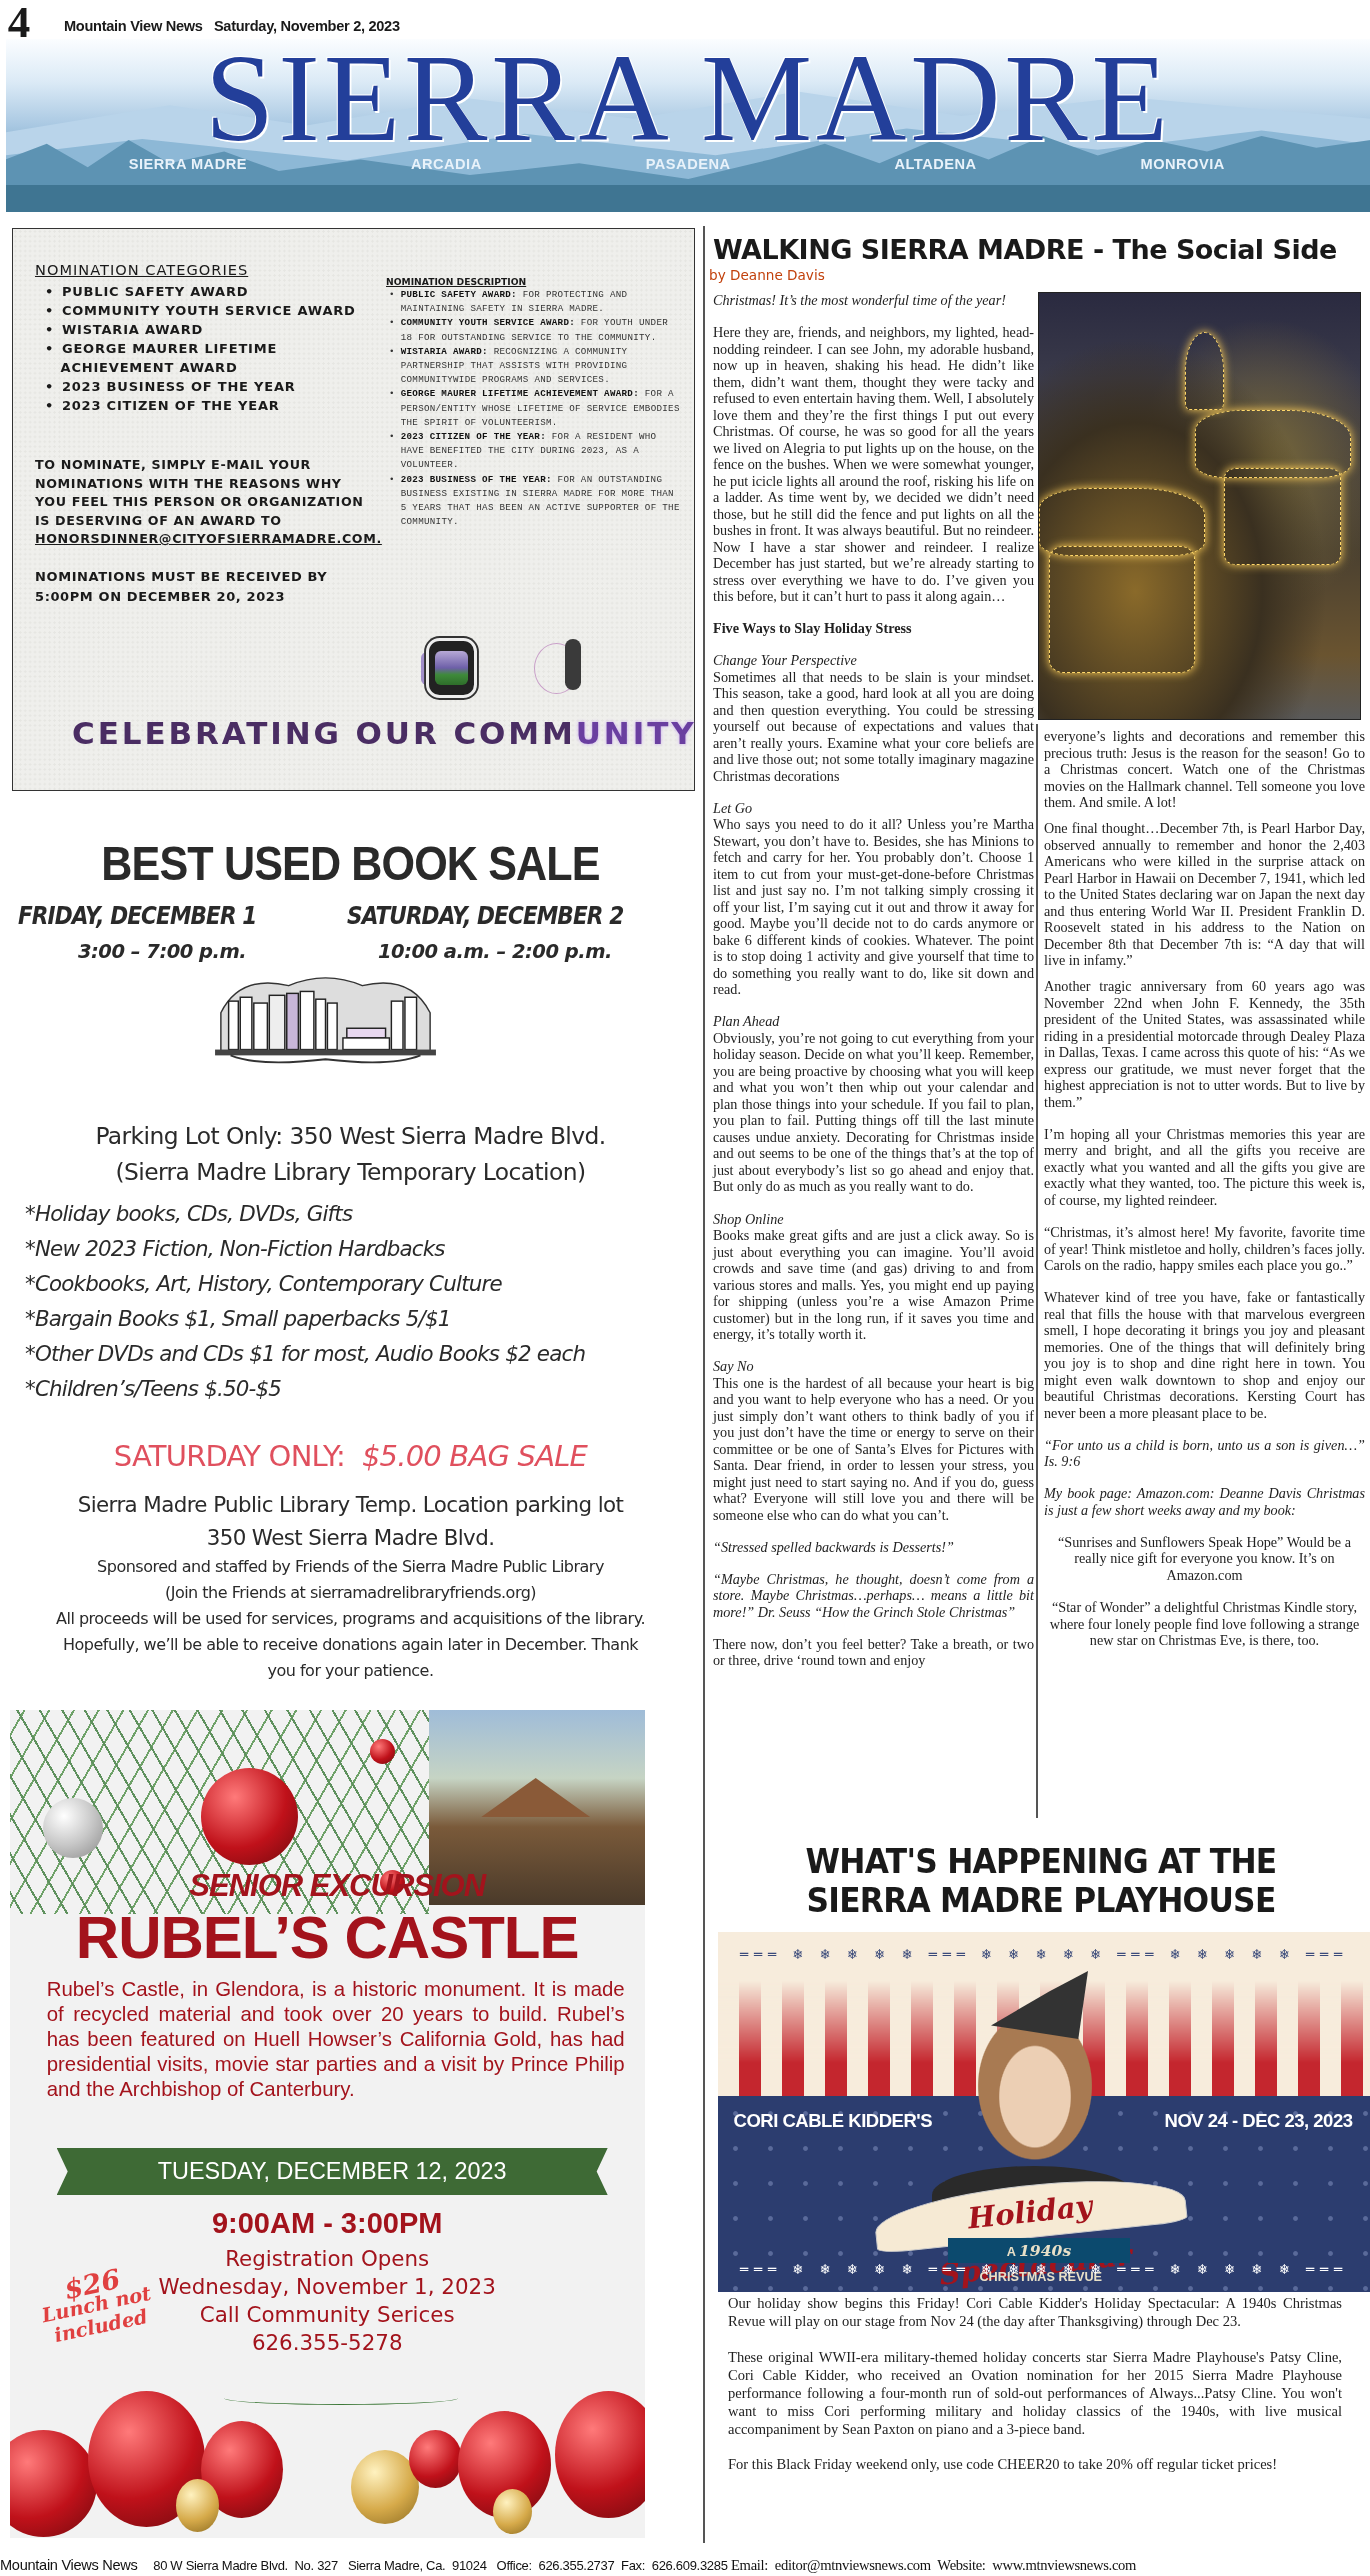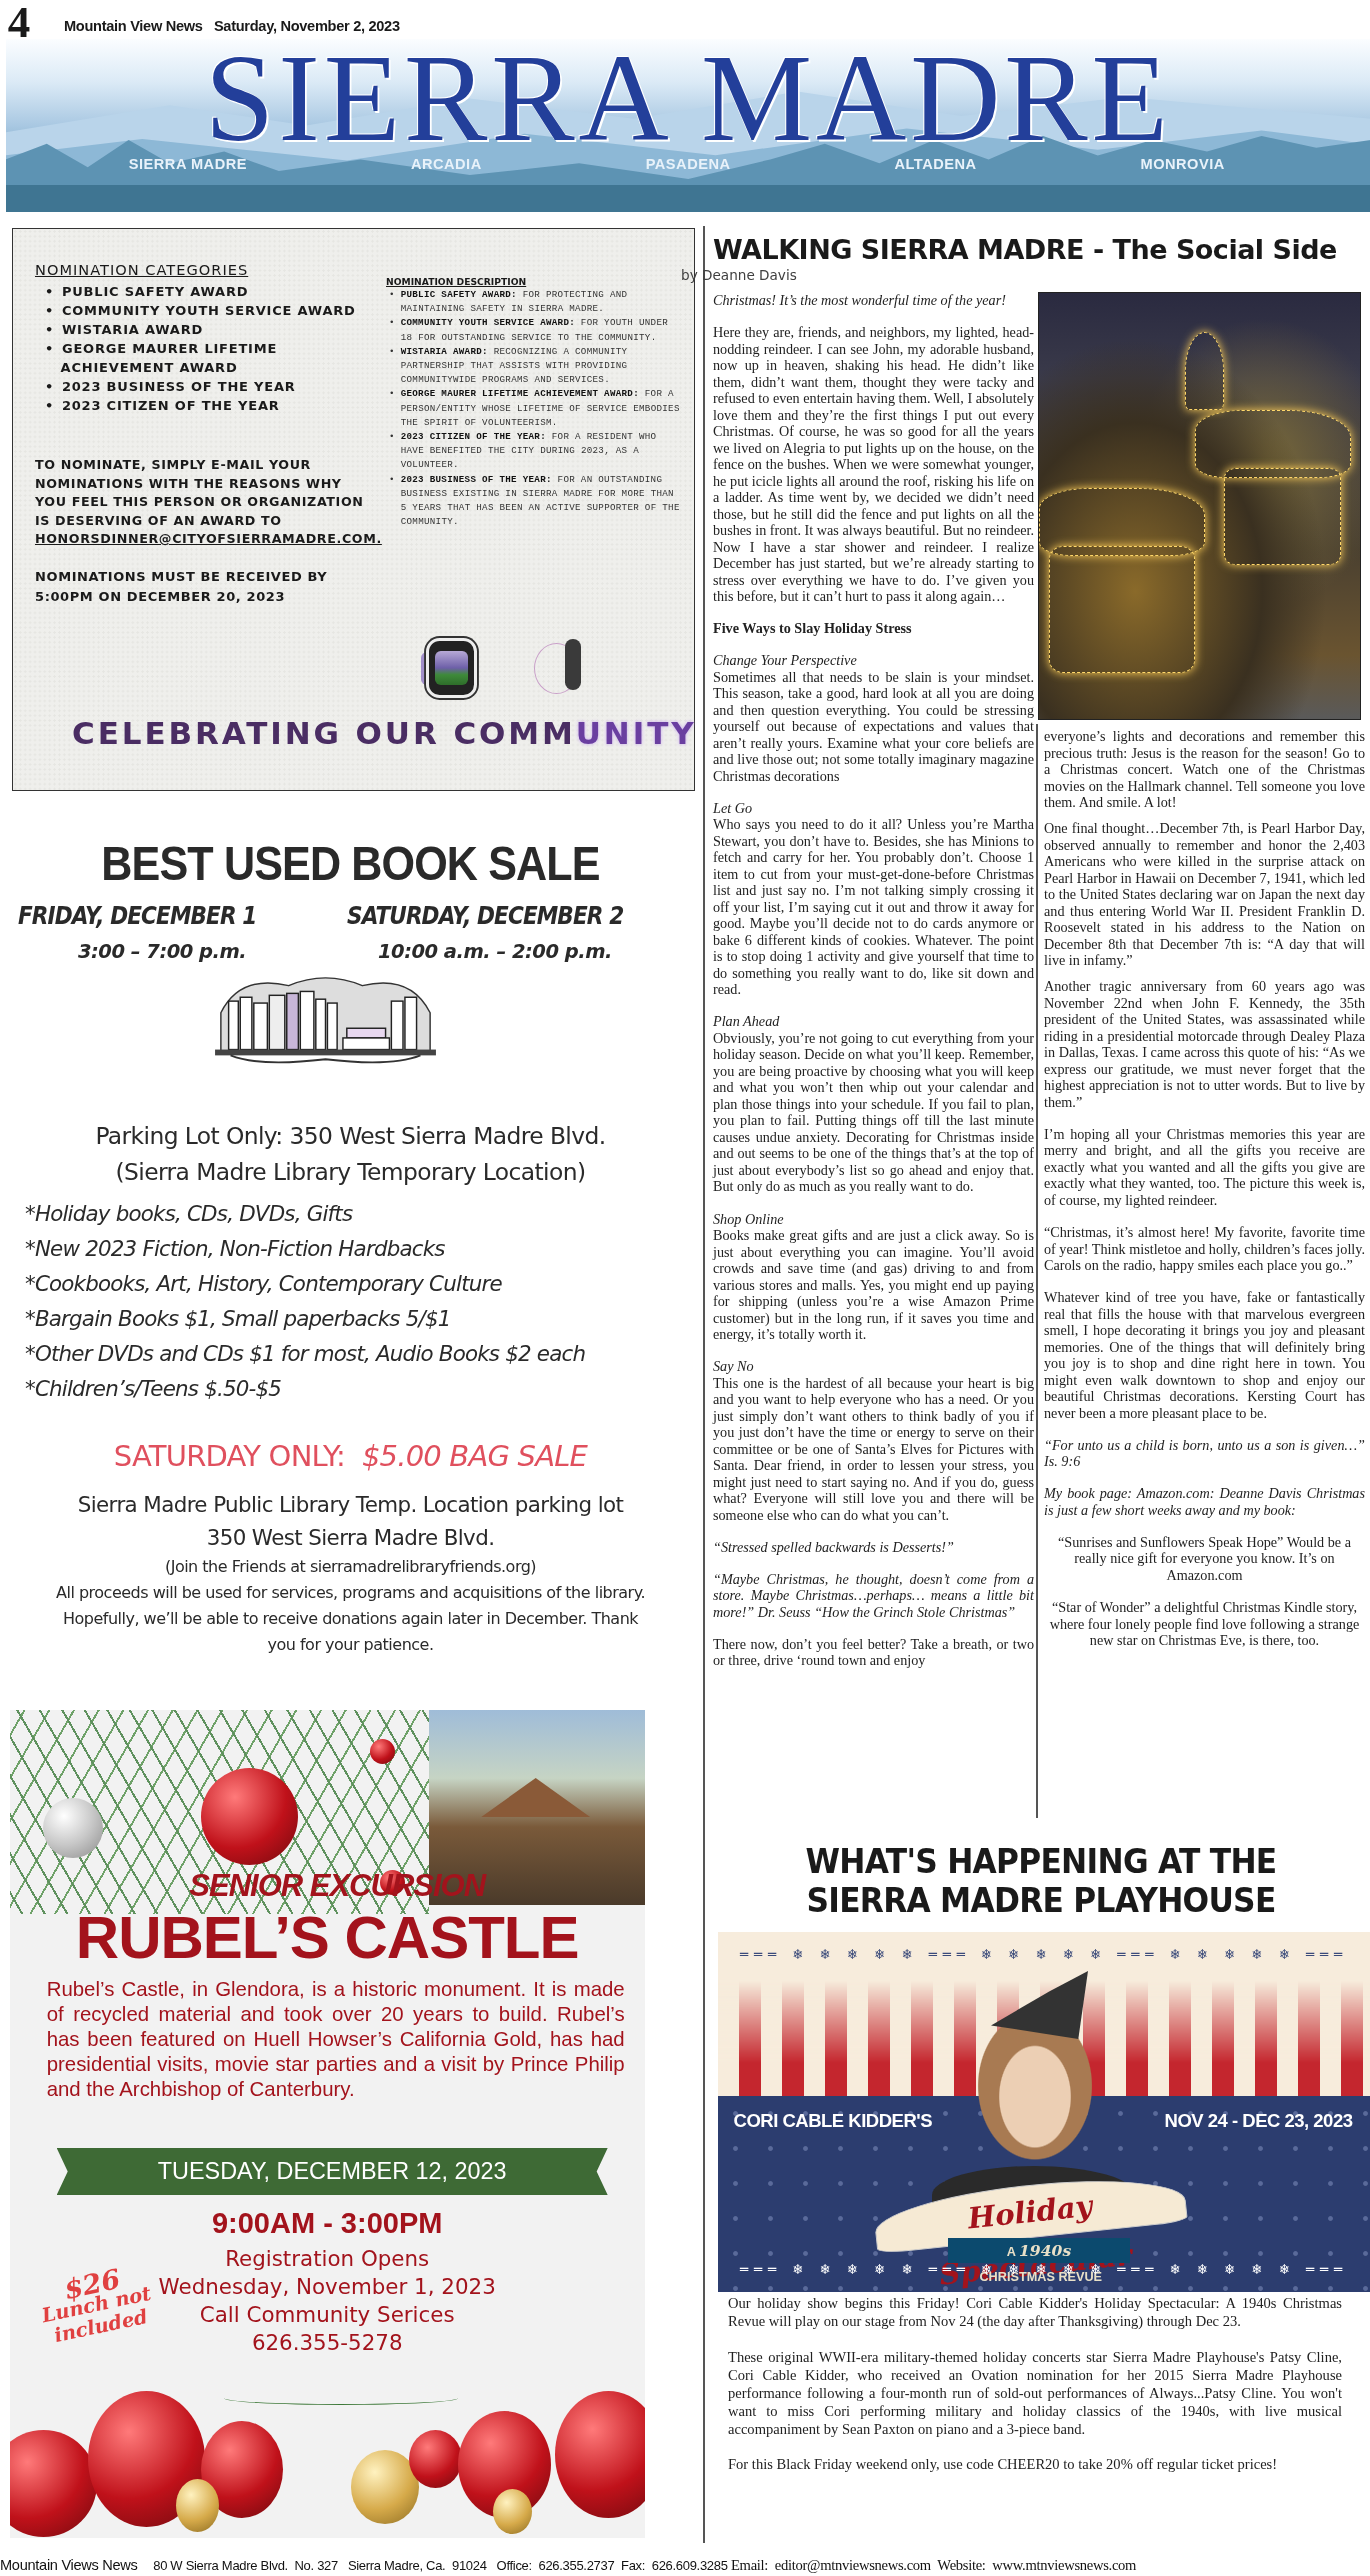--- a/index.html
+++ b/index.html
@@ -70,21 +70,21 @@
 .r-reg{position:absolute;left:0;width:100%;top:535px;text-align:center;font-family:"DejaVu Sans",sans-serif;font-size:21.4px;color:#a3131c;line-height:28px}
 .r-price{position:absolute;left:23.4px;top:563px;width:127px;text-align:center;font-family:"DejaVu Serif",serif;font-style:italic;font-weight:bold;color:#e04040;transform:rotate(-12deg);line-height:21.4px}
 .r-price .p{font-size:27px}
 .r-price .l{font-size:19.5px}
 .vine{position:absolute;left:214px;top:681px;width:234px;height:13.6px;border-bottom:1.9px solid #3e7a3a;border-radius:0 0 50% 50%}
 
 .vsep{left:703px;top:226px;width:1.9px;height:2317px;background:#555}
 .vsep2{left:1036px;top:724px;width:1.9px;height:1094px;background:#555}
 
 .w-title{left:713px;top:234px;font-family:"DejaVu Sans",sans-serif;font-size:27px;font-weight:bold;color:#1a1a1a;letter-spacing:-0.5px}
-.w-by{left:681px;top:267px;font-family:"DejaVu Sans",sans-serif;font-size:13.6px;color:#404040}
+.w-by{left:709px;top:267px;font-family:"DejaVu Sans",sans-serif;font-size:13.6px;color:#c2410c}
 .w-photo{left:1038px;top:292px;width:323px;height:428px;background:radial-gradient(ellipse at 30% 70%,#8a6a2a 0%,#3a3020 40%,transparent 60%),radial-gradient(ellipse at 70% 40%,#7a6a3a 0%,transparent 40%),linear-gradient(180deg,#2a2a40 0%,#3a3a4a 20%,#4a4030 60%,#6a5430 85%,#5a5a5a 100%);border:1px solid #222;overflow:hidden}
 .deer{position:absolute;border:1.9px dashed #ffd86a;border-radius:30% 40% 20% 20%;box-shadow:0 0 9.7px #ffcf5a}
 .col{position:absolute;font-family:"Liberation Serif",serif;font-size:14.2px;line-height:16.5px;color:#222;text-align:justify}
 .col p{margin-bottom:15.6px}
 .col .it{font-style:italic}
 .col .h{font-style:italic;margin-bottom:0}
 .col .hb{font-weight:bold;margin-bottom:15.6px}
 .col .center{text-align:center}
 .col1{left:713px;top:292px;width:321px}
 .col2{left:1044px;top:728px;width:321px}
@@ -198,20 +198,21 @@
   <li>*Bargain Books $1, Small paperbacks 5/$1</li>
   <li>*Other DVDs and CDs $1 for most, Audio Books $2 each</li>
   <li>*Children’s/Teens $.50-$5</li>
 </ul>
 <div class="abs bs-sat"><span style="white-space:pre">SATURDAY ONLY:  </span><i>$5.00 BAG SALE</i></div>
 <div class="abs bs-lib">
   <div>Sierra Madre Public Library Temp. Location parking lot</div>
   <div>350 West Sierra Madre Blvd.</div>
 </div>
 <div class="abs bs-spon">
+  <div>Sponsored and staffed by Friends of the Sierra Madre Public Library</div>
   <div>(Join the Friends at sierramadrelibraryfriends.org)</div>
   <div>All proceeds will be used for services, programs and acquisitions of the library.</div>
   <div>Hopefully, we’ll be able to receive donations again later in December. Thank</div>
   <div>you for your patience.</div>
 </div>
 
 <div class="abs rubel">
   <div class="pine"></div>
   <div class="ball silver" style="left:33px;top:88px;width:60px;height:60px"></div>
   <div class="ball red" style="left:191px;top:58px;width:97px;height:97px"></div>

